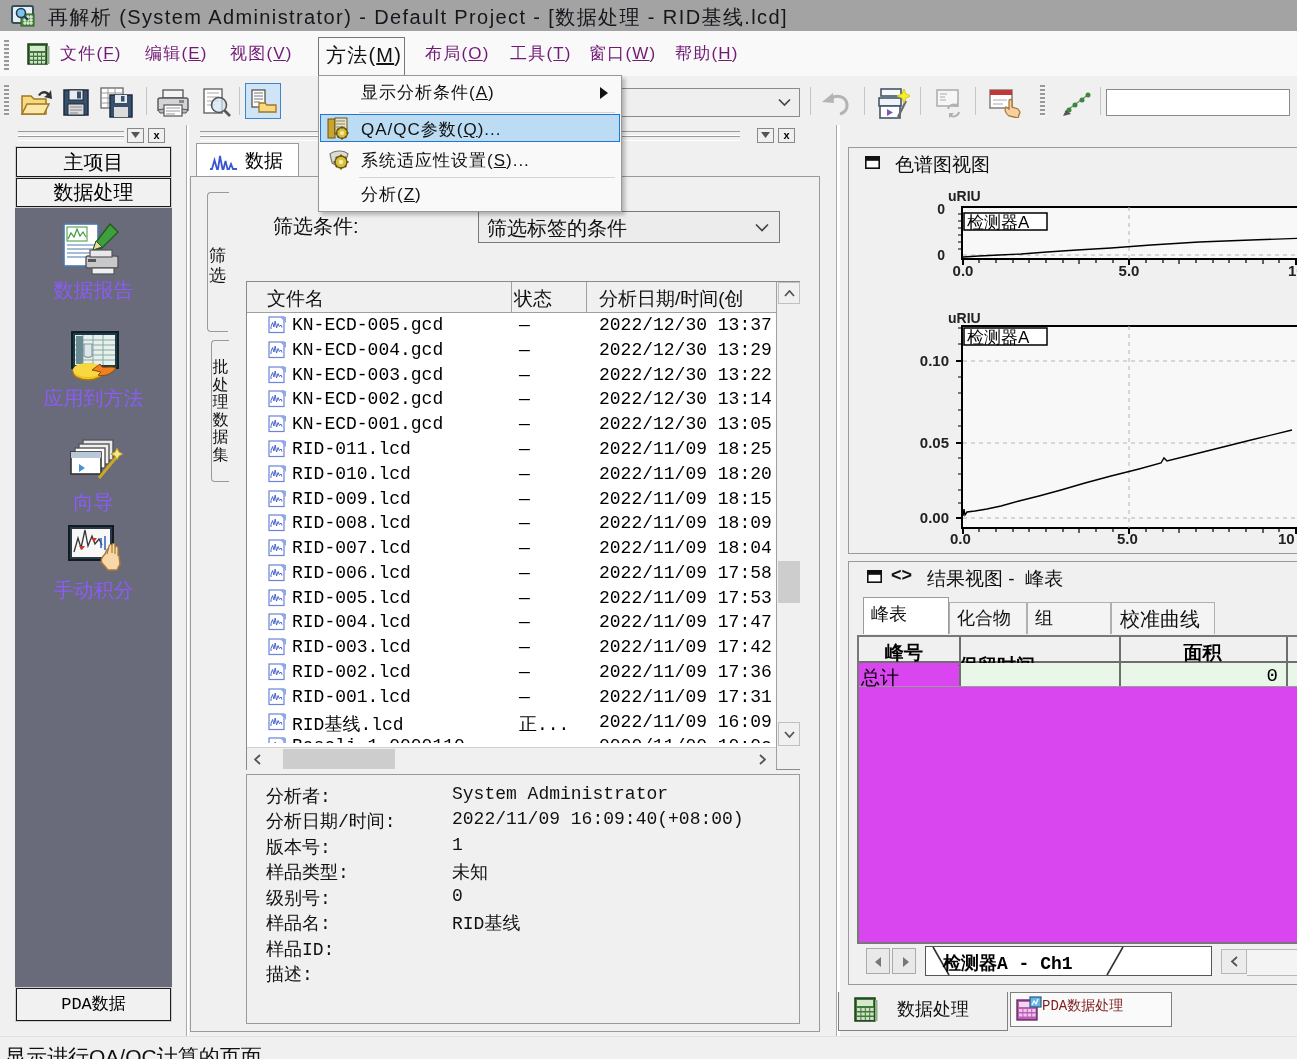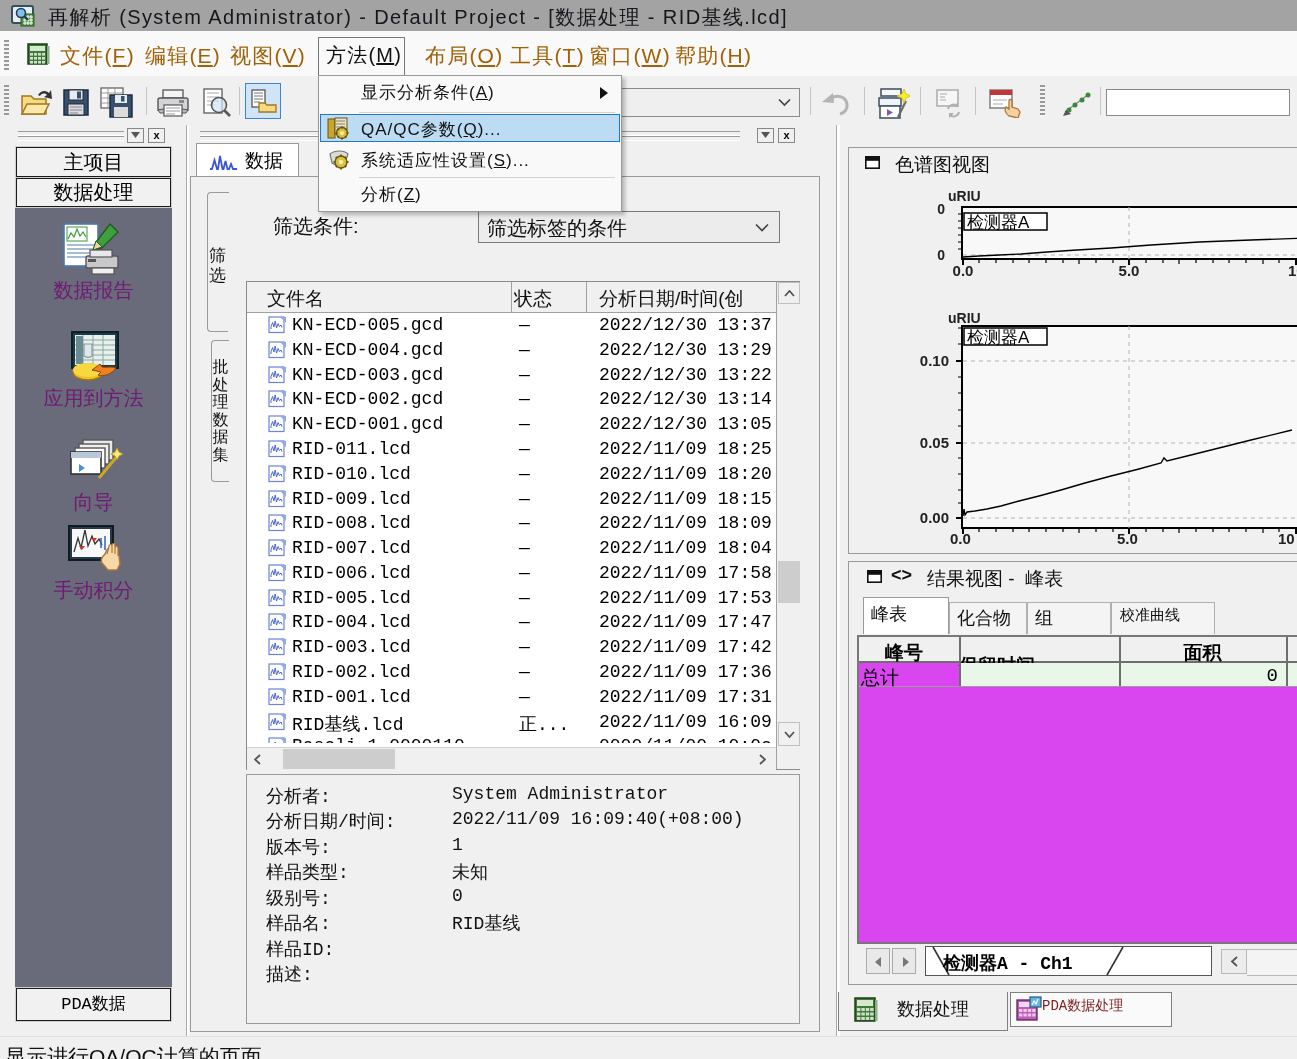--- a/index.html
+++ b/index.html
@@ -1,21 +1,21 @@
 <!DOCTYPE html>
 <html><head><meta charset="utf-8"><style>
 html,body{margin:0;padding:0}
 body{width:1297px;height:1059px;background:#f0f0f0;font-family:"Liberation Sans",sans-serif;overflow:hidden;position:relative}
 .abs{position:absolute}
 .grip{position:absolute;width:5px;background:repeating-linear-gradient(to bottom,#999 0,#999 2px,#f4f4f4 2px,#f4f4f4 4px)}
 .groove{position:absolute;height:3px;border-top:1px solid #9a9a9a;border-bottom:1px solid #fff}
 .tsep{position:absolute;width:1px;height:28px;background:#c5c5c5}
 .minibtn{position:absolute;width:17px;height:15px;background:#f0f0f0;border:1px solid #888;box-sizing:border-box;text-align:center;line-height:12px;font-size:9px;color:#444}
 .sbtn{position:absolute;left:8px;width:155px;background:#f1f1f1;border:1px solid #1a1a1a;outline:1px solid #cfcfcf;box-sizing:border-box;color:#000;text-align:center;font-size:20px}
-.slabel{position:absolute;width:157px;left:7px;color:#701a75;font-size:20px;text-align:center}
+.slabel{position:absolute;width:157px;left:7px;color:#8b5cf6;font-size:20px;text-align:center}
 .mono{font-family:"Liberation Mono","Liberation Sans",monospace}
 .u{text-decoration:underline}
 .frow{position:absolute;left:0;height:25px;white-space:nowrap;color:#000}
 .frow .ic{position:absolute;left:21px;top:3px}
 .frow .n{position:absolute;left:45px;top:2px}
 .frow .s{position:absolute;left:272px;top:2px}
 .frow .d{position:absolute;left:352px;top:2px}
 </style></head>
 <body>
 
@@ -46,21 +46,21 @@
         <rect x="8" y="16" width="3" height="2.6"></rect>
         <rect x="12" y="16" width="3" height="2.6"></rect>
         <rect x="16" y="16" width="3" height="2.6"></rect>
         <rect x="4" y="20" width="3" height="2.6"></rect>
         <rect x="8" y="20" width="3" height="2.6"></rect>
         <rect x="12" y="20" width="3" height="2.6"></rect>
         <rect x="16" y="20" width="3" height="2.6"></rect>
       </g>
     <rect x="21" y="5" width="2.5" height="18" fill="#8fae8a"></rect>
   </svg>
-  <div class="abs" style="top:11px;left:0;width:1297px;height:24px;font-size:21px;letter-spacing:1.2px;color:#a16207">
+  <div class="abs" style="top:11px;left:0;width:1297px;height:24px;font-size:17px;letter-spacing:1.2px;color:#701a75">
     <span class="abs" style="left:60px">文件(<span class="u">F</span>)</span>
     <span class="abs" style="left:145px">编辑(<span class="u">E</span>)</span>
     <span class="abs" style="left:230px">视图(<span class="u">V</span>)</span>
     <span class="abs" style="left:425px">布局(<span class="u">O</span>)</span>
     <span class="abs" style="left:510px">工具(<span class="u">T</span>)</span>
     <span class="abs" style="left:589px">窗口(<span class="u">W</span>)</span>
     <span class="abs" style="left:675px">帮助(<span class="u">H</span>)</span>
   </div>
   <div class="abs" style="left:318px;top:6px;width:87px;height:39px;border:1px solid #777;border-bottom:none;background:#f9f9f9;box-sizing:border-box"></div>
   <div class="abs" style="left:326px;top:11px;font-size:20px;letter-spacing:1.2px;color:#111">方法(<span class="u">M</span>)</div>
@@ -556,21 +556,21 @@
     <div class="abs" style="left:42px;top:3px;font-size:18px;font-weight:bold;color:#111">&lt;&gt;</div>
     <div class="abs" style="left:78px;top:4px;font-size:19px;color:#111">结果视图 -&nbsp; 峰表</div>
 
     <div class="abs" style="left:14px;top:35px;width:86px;height:37px;background:#fff;border:1px solid #9a9a9a;border-bottom:none;box-sizing:border-box"></div>
     <div class="abs" style="left:22px;top:40px;font-size:18px;color:#111">峰表</div>
     <div class="abs" style="left:100px;top:40px;width:78px;height:32px;background:#f4f4f4;border:1px solid #b0b0b0;border-bottom:none;box-sizing:border-box"></div>
     <div class="abs" style="left:108px;top:44px;font-size:18px;color:#111">化合物</div>
     <div class="abs" style="left:178px;top:40px;width:84px;height:32px;background:#f4f4f4;border:1px solid #b0b0b0;border-bottom:none;box-sizing:border-box"></div>
     <div class="abs" style="left:186px;top:44px;font-size:18px;color:#111">组</div>
     <div class="abs" style="left:262px;top:40px;width:104px;height:32px;background:#f4f4f4;border:1px solid #b0b0b0;border-bottom:none;box-sizing:border-box"></div>
-    <div class="abs" style="left:271px;top:44px;font-size:15px;color:#111">校准曲线</div>
+    <div class="abs" style="left:271px;top:44px;font-size:20px;color:#111">校准曲线</div>
 
     <div class="abs" style="left:8px;top:73px;width:441px;height:309px;background:#d946ef;border:2px solid #787878;border-right:none;box-sizing:border-box">
       <div class="abs mono" style="left:0;top:0;width:439px;height:26px;background:#f0f0f0;border-bottom:2px solid #6e6e6e;box-sizing:border-box;font-weight:bold;font-size:19px;color:#000">
         <span class="abs" style="left:26px;top:3px">峰号</span>
         <span class="abs" style="left:100px;width:160px;text-align:left;top:16px">保留时间</span>
         <span class="abs" style="left:260px;width:167px;text-align:center;top:3px">面积</span>
       </div>
       <div class="abs" style="left:100px;top:0;width:2px;height:50px;background:#6e6e6e"></div>
       <div class="abs" style="left:260px;top:0;width:2px;height:50px;background:#6e6e6e"></div>
       <div class="abs" style="left:427px;top:0;width:2px;height:50px;background:#6e6e6e"></div>

